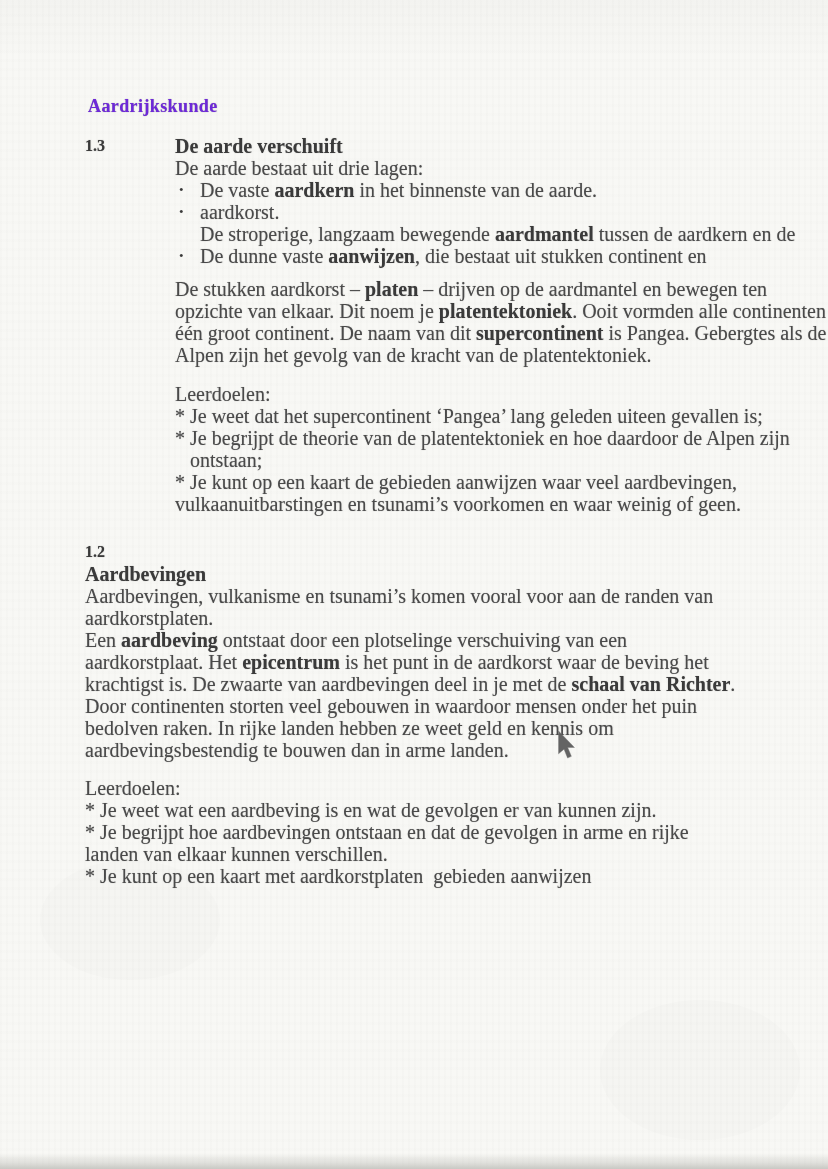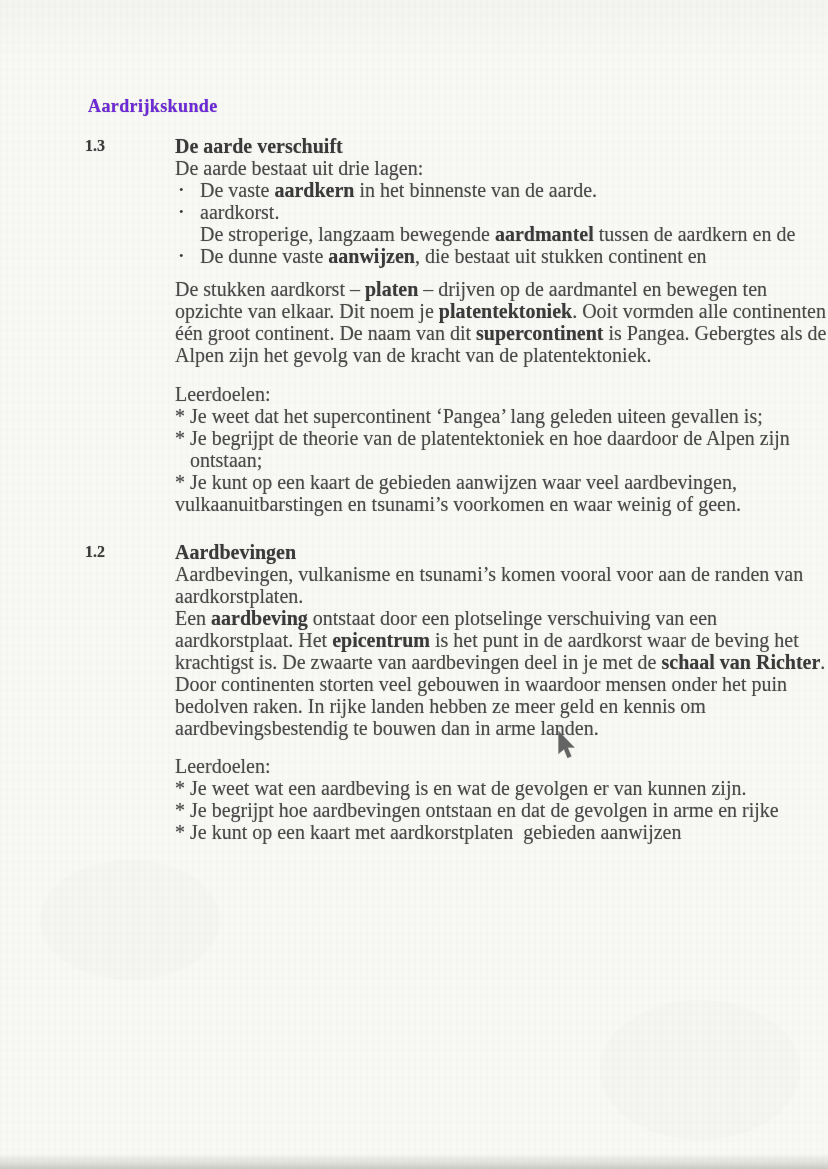--- a/index.html
+++ b/index.html
@@ -18,21 +18,21 @@
   .page { position:absolute; inset:0; }
   .doc  { position:absolute; left:85px; top:94px; width:700px; }
   .line { height:22px; line-height:22px; font-size:20px; white-space:pre;
           text-shadow:0 0 1px rgba(80,80,80,0.45); }
   b, .bold { font-weight:700; color:#3a3a3a; }
   .doc-title { font-size:18px; font-weight:700; letter-spacing:0.4px; color:#6d28d9;
                height:24px; line-height:24px; margin-left:3px; white-space:pre;
                text-shadow:0 0 1px rgba(60,60,60,0.5); }
   .section { display:flex; align-items:flex-start; }
   .section.first { margin-top:17px; }
-  .section.second { margin-top:26px; }
+  .section.second { margin-top:26px;flex-direction:column; }
   .num { width:90px; flex:none; font-weight:700; font-size:16px; height:22px; line-height:22px;
          color:#3a3a3a; text-shadow:0 0 1px rgba(60,60,60,0.5); }
   .content { width:600px; }
   .group-para { margin-top:11px; }
   .group-leer { margin-top:17px; }
   .group-leer2 { margin-top:16px; }
   .bullet { display:flex; }
   .dot { width:25px; flex:none; font-size:13px; height:22px; line-height:22px; padding-left:4px;
          box-sizing:border-box; color:#3a3a3a; }
   .btext { flex:1; }
@@ -99,27 +99,28 @@
     <div class="section second">
       <div class="num">1.2</div>
       <div class="content">
         <div class="line bold">Aardbevingen</div>
         <div class="line">Aardbevingen, vulkanisme en tsunami’s komen vooral voor aan de randen van</div>
         <div class="line">aardkorstplaten.</div>
         <div class="line">Een <b>aardbeving</b> ontstaat door een plotselinge verschuiving van een</div>
         <div class="line">aardkorstplaat. Het <b>epicentrum</b> is het punt in de aardkorst waar de beving het</div>
         <div class="line">krachtigst is. De zwaarte van aardbevingen deel in je met de <b>schaal van Richter</b>.</div>
         <div class="line">Door continenten storten veel gebouwen in waardoor mensen onder het puin</div>
-        <div class="line">bedolven raken. In rijke landen hebben ze meer geld en kennis om</div>
+        <div class="line">bedolven raken. In rijke landen hebben ze weet geld en kennis om</div>
         <div class="line">aardbevingsbestendig te bouwen dan in arme landen.</div>
 
         <div class="group-leer2">
           <div class="line">Leerdoelen:</div>
           <div class="line">* Je weet wat een aardbeving is en wat de gevolgen er van kunnen zijn.</div>
           <div class="line">* Je begrijpt hoe aardbevingen ontstaan en dat de gevolgen in arme en rijke</div>
+          <div class="line">landen van elkaar kunnen verschillen.</div>
           <div class="line">* Je kunt op een kaart met aardkorstplaten  gebieden aanwijzen</div>
         </div>
       </div>
     </div>
   </div>
 
   <svg class="cursor" width="20" height="31" viewBox="0 0 14 22" xmlns="http://www.w3.org/2000/svg">
     <path d="M1 0 L1 16.2 L4.9 12.9 L7.4 19.2 L10.1 18 L7.5 11.7 L12.3 11.7 Z" fill="#585858" stroke="#6b6b6b" stroke-width="0.3"></path>
   </svg>
 

